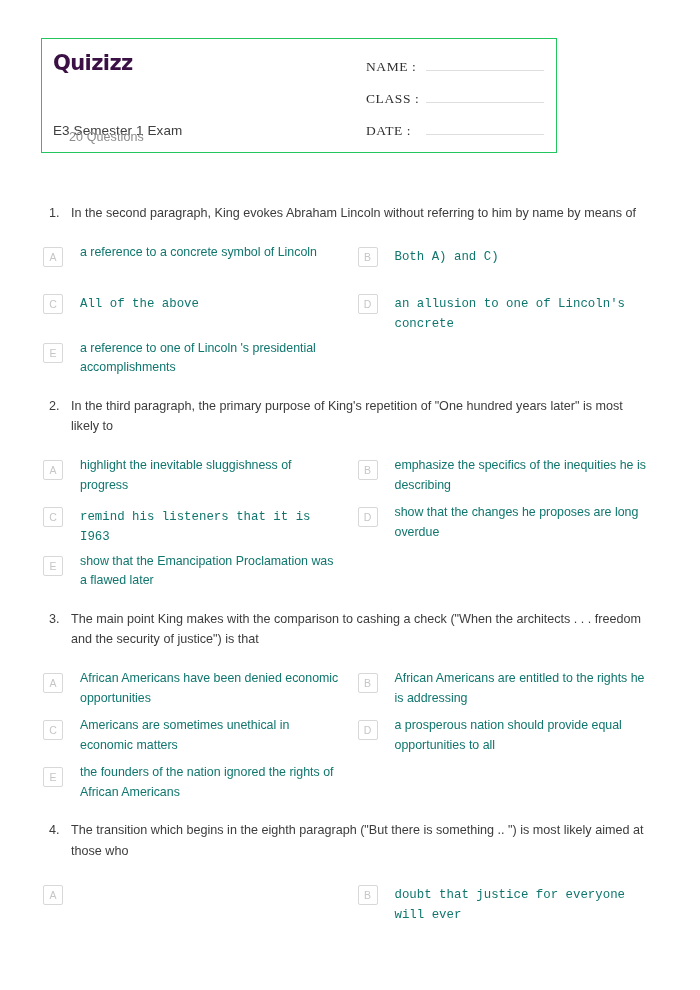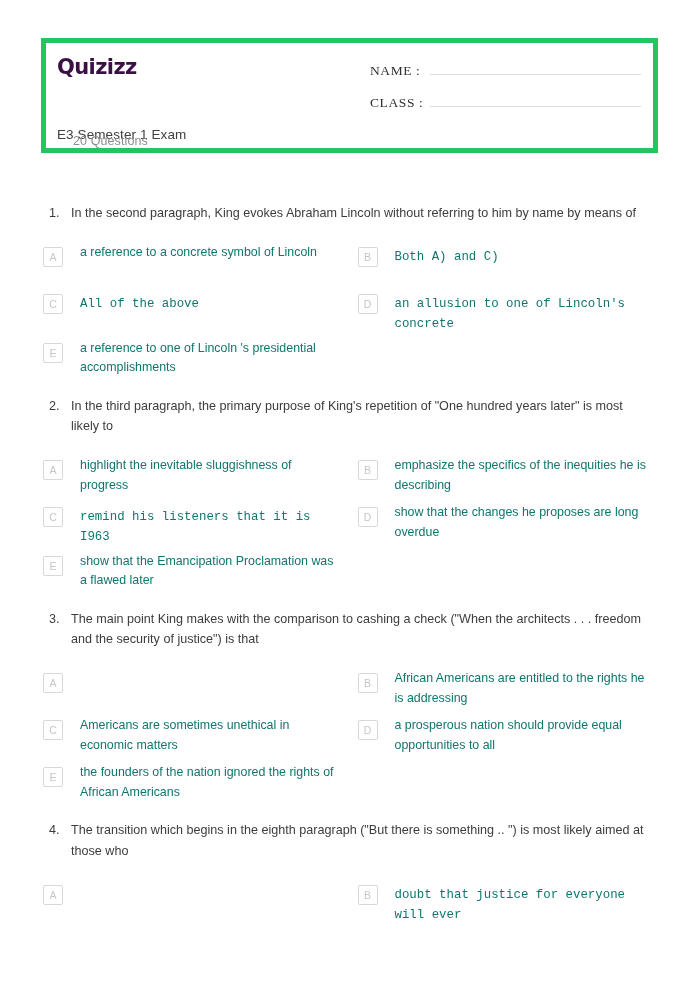--- a/index.html
+++ b/index.html
@@ -14,23 +14,23 @@
     color: #3c3c3c;
     overflow: hidden;
     position: relative;
   }
 
   
   .header-card {
     position: absolute;
     left: 41px;
     top: 38px;
-    width: 617px;
+    width: 516px;
     height: 115px;
-    border: 5px solid #22c55e;
+    border: 1px solid #22c55e;
     box-sizing: border-box;
     background: #ffffff;
     display: flex;
   }
   .header-left {
     width: 310px;
     padding: 14px 0 0 11px;
     box-sizing: border-box;
     position: relative;
   }
@@ -169,20 +169,24 @@
   </div>
   <div class="header-right">
     <div class="field-row">
       <span class="field-label">NAME :</span>
       <span class="field-line"></span>
     </div>
     <div class="field-row">
       <span class="field-label">CLASS :</span>
       <span class="field-line"></span>
     </div>
+    <div class="field-row">
+      <span class="field-label">DATE  :</span>
+      <span class="field-line"></span>
+    </div>
   </div>
 </div>
 
 <div class="questions">
     <div class="question-block">
       <div class="question-head">
         <div class="q-num">1.</div>
         <div class="q-text">In the second paragraph, King evokes Abraham Lincoln without referring to him by name by means of</div>
       </div>
       <div class="options-grid">
@@ -237,20 +241,21 @@
       </div>
     </div>
     <div class="question-block">
       <div class="question-head">
         <div class="q-num">3.</div>
         <div class="q-text">The main point King makes with the comparison to cashing a check ("When the architects . . . freedom and the security of justice") is that</div>
       </div>
       <div class="options-grid">
         <div class="option col-left">
           <div class="opt-box">A</div>
+          <div class="opt-text">African Americans have been denied economic opportunities</div>
         </div>
         <div class="option col-right">
           <div class="opt-box">B</div>
           <div class="opt-text">African Americans are entitled to the rights he is addressing</div>
         </div>
         <div class="option col-left">
           <div class="opt-box">C</div>
           <div class="opt-text">Americans are sometimes unethical in economic matters</div>
         </div>
         <div class="option col-right">

